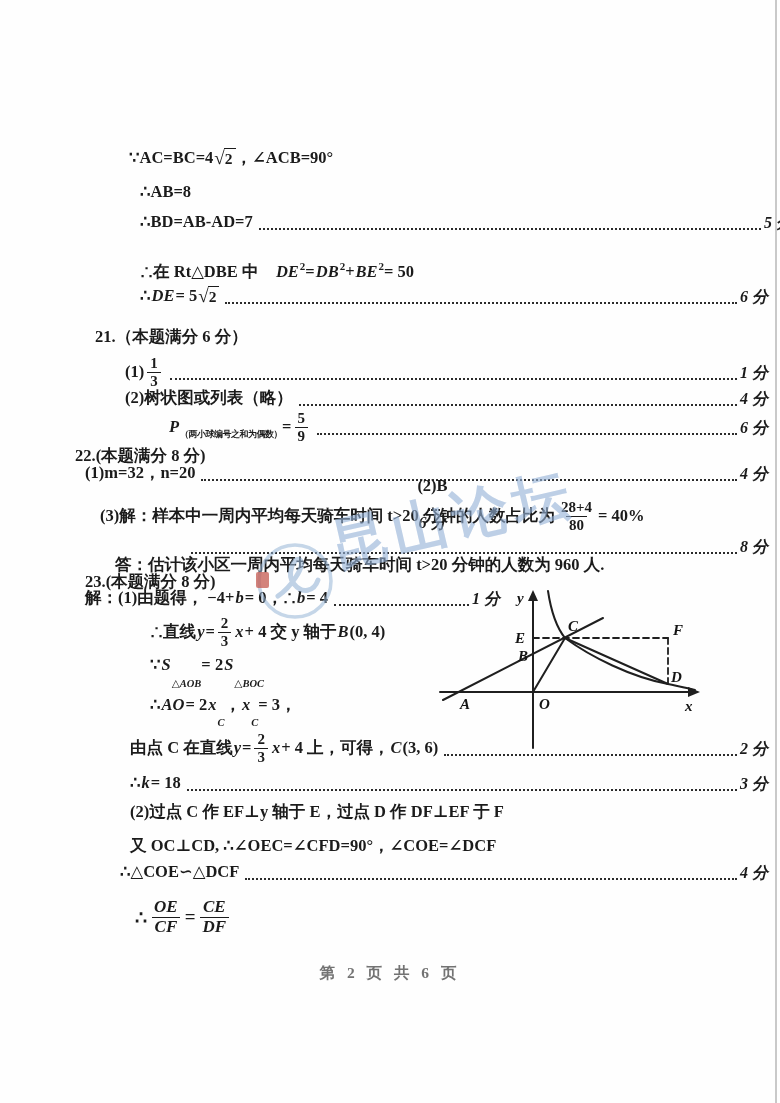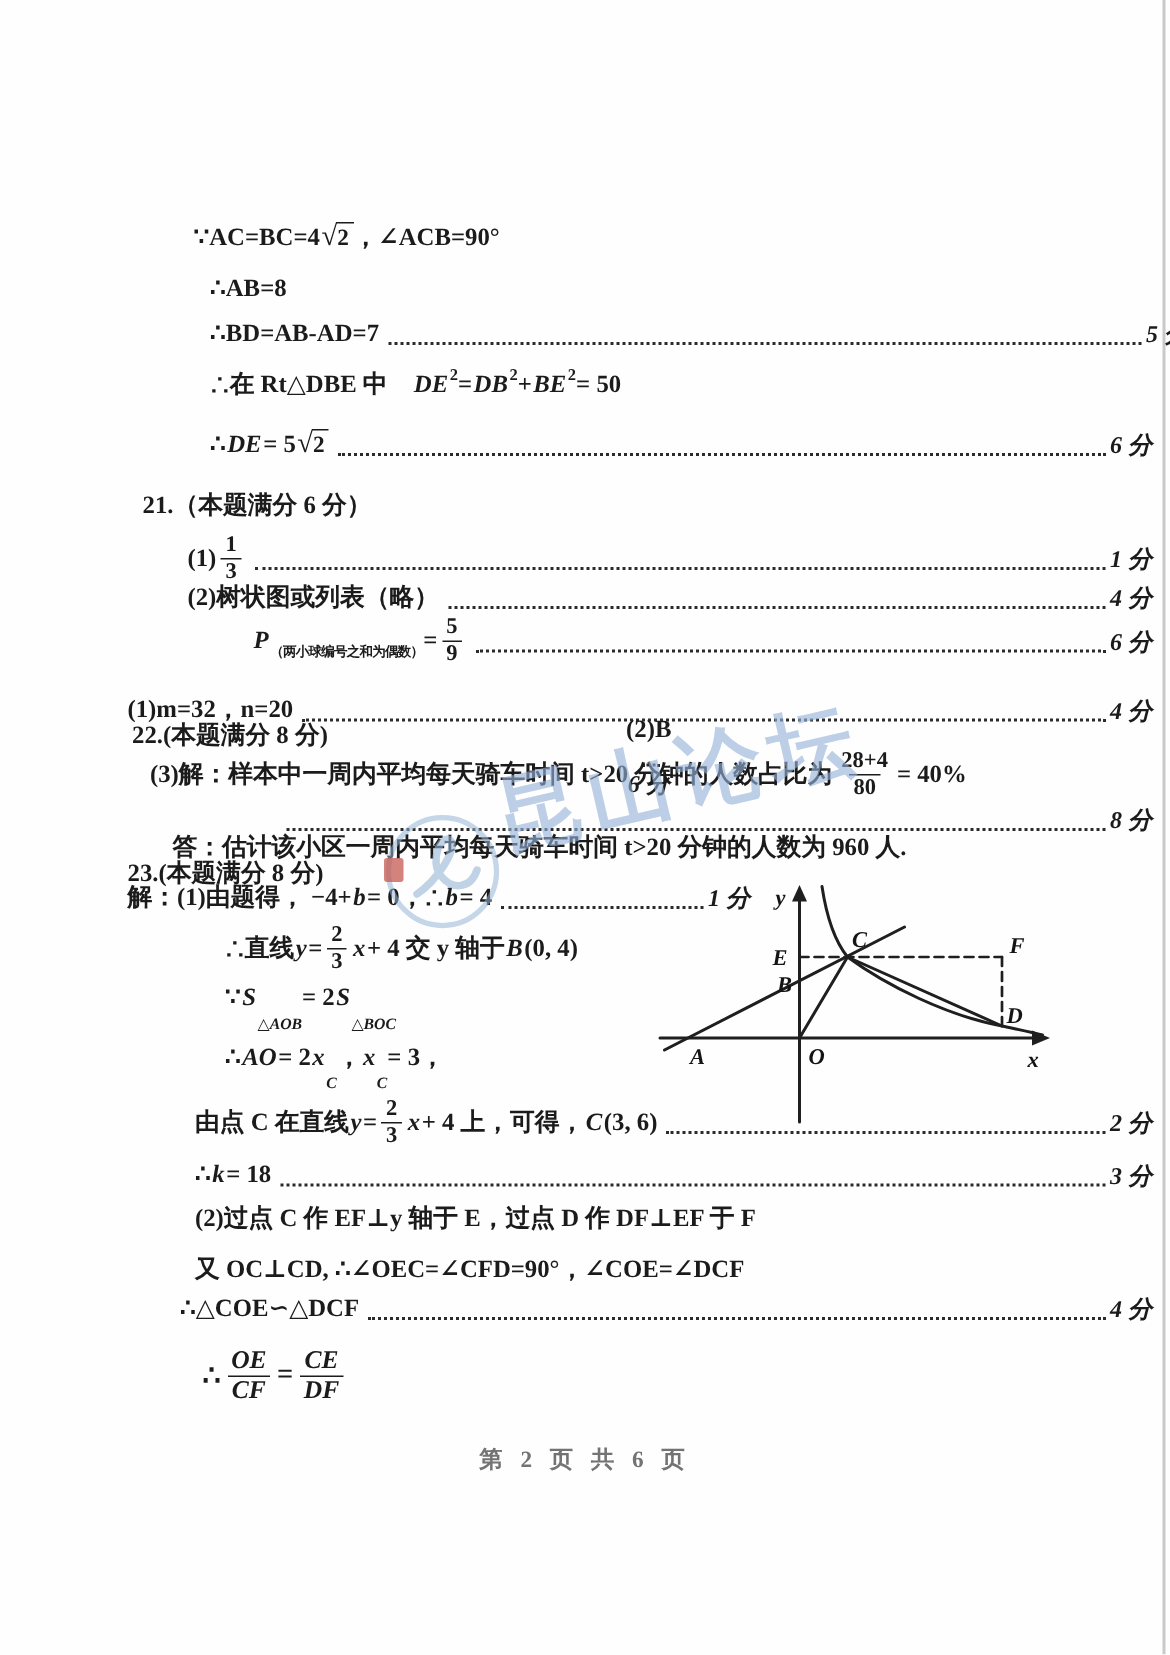--- a/index.html
+++ b/index.html
@@ -65,21 +65,21 @@
         <span class="t">，∠ACB=90°</span>
       </div>
       <div class="line" style="top: 178px; left: 140px;">
         <span class="t">∴AB=8</span>
       </div>
       <div class="line" style="top: 208px; left: 140px; right: -12px;">
         <span class="t">∴BD=AB-AD=7</span>
         <span class="leader"></span>
         <span class="score">5 分</span>
       </div>
-      <div class="line" style="top: 242px; left: 140px;">
+      <div class="line" style="top: 258px; left: 140px;">
         <span class="t">∴在 Rt△DBE 中　</span>
         <span class="it">DE</span>
         <span class="sup">2</span>
         <span class="t"> = </span>
         <span class="it">DB</span>
         <span class="sup">2</span>
         <span class="t"> + </span>
         <span class="it">BE</span>
         <span class="sup">2</span>
         <span class="t"> = 50</span>
@@ -116,21 +116,21 @@
         <span class="it">P</span>
         <span class="subt">（两小球编号之和为偶数）</span>
         <span class="t"> = </span>
         <span class="frac">
           <span class="num">5</span>
           <span class="den">9</span>
         </span>
         <span class="leader"></span>
         <span class="score">6 分</span>
       </div>
-      <div class="line" style="top: 442px; left: 88px; margin-top: 34px;">
+      <div class="line" style="top: 442px; left: 75px;">
         <span class="t">22.(本题满分 8 分)</span>
       </div>
       <div class="line" style="top: 459px; left: 85px; right: 12px;">
         <span class="t">(1)m=32，n=20</span>
         <span class="leader"></span>
         <span class="score">4 分</span>
       </div>
       <div class="line" style="top: 476px; left: 85px; right: 0; flex-direction: column;">
         <span class="t">(2)B</span>
         <span class="leader"></span>

